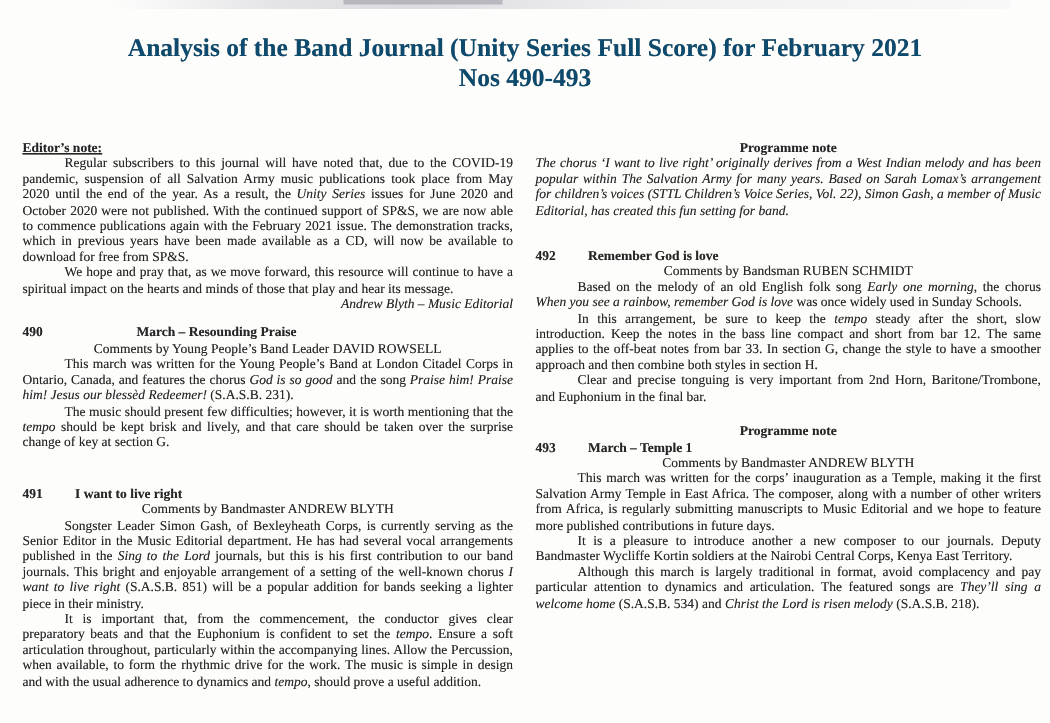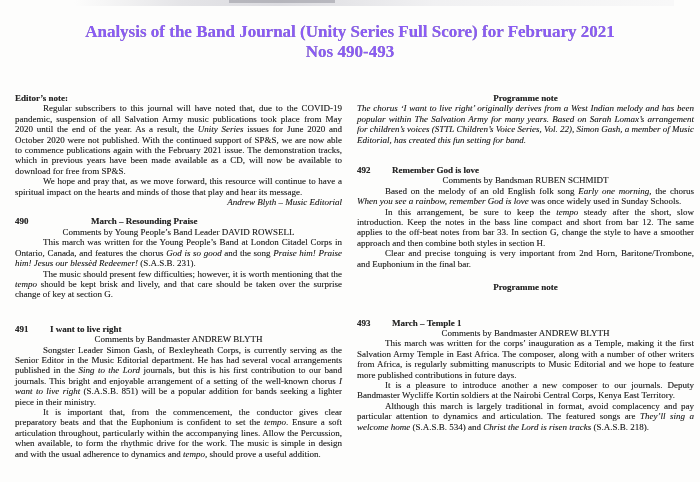--- a/index.html
+++ b/index.html
@@ -22,45 +22,45 @@
     background:linear-gradient(to right, rgba(210,210,216,0.0), rgba(208,208,214,0.55) 18%, rgba(198,198,206,0.6) 34%, rgba(218,218,224,0.35) 60%, rgba(220,220,226,0.15));
   }
   .scan-smudge {
     position:absolute; left:229px; top:0; width:106px; height:3px;
     background:rgba(150,150,158,0.55);
   }
   .title {
     position:absolute; left:0; top:22px; width:700px;
     text-align:center; font-weight:bold;
     font-size:17px; line-height:20px;
-    color:#8b5cf6;
+    color:#0c4a6e;
     text-shadow:0 0 0.4px rgba(0,0,0,0.45);
   }
   .col {
     position:absolute; top:93px;
     font-size:9px; line-height:10.4px;
     color:#262626;
     text-shadow:0 0 0.3px rgba(0,0,0,0.4);
   }
   .col-left  { left:15px;  width:327px; }
   .col-right { left:357px; width:337px; }
   .para { text-align:justify; text-indent:28px; margin:0; }
-  .bold-head { font-weight:bold; }
+  .bold-head { font-weight:bold;text-decoration:underline; }
   .signature { text-align:right; font-style:italic; margin:0; }
   .sec-head { display:flex; font-weight:bold; margin:0; }
   .sec-num { width:35px; flex:0 0 35px; }
   .sec-title { flex:1; }
   .byline { text-align:center; margin:0; }
   .prog-head { text-align:center; font-weight:bold; margin:0; }
   .italic-para { font-style:italic; text-align:justify; margin:0; }
   .mt-sec-lg { margin-top:24px; }
   .mt-sig { margin-top:9px;gap:41px; }
   .mt-prog { margin-top:13px; }
   .mt-492 { margin-top:20px; }
-  .mt-493 { margin-top:25px; }
+  .mt-493 { }
 </style>
 </head>
 <body>
 
 <div class="page">
   <div class="scan-band"></div>
   <div class="scan-smudge"></div>
 
   <div class="title">
     <div>Analysis of the Band Journal (Unity Series Full Score) for February 2021</div>
@@ -108,16 +108,16 @@
 
     <div class="prog-head mt-prog">Programme note</div>
 
     <div class="sec-head mt-493">
       <span class="sec-num">493</span>
       <span class="sec-title">March – Temple 1</span>
     </div>
     <p class="byline">Comments by Bandmaster ANDREW BLYTH</p>
     <p class="para">This march was written for the corps’ inauguration as a Temple, making it the first Salvation Army Temple in East Africa. The composer, along with a number of other writers from Africa, is regularly submitting manuscripts to Music Editorial and we hope to feature more published contributions in future days.</p>
     <p class="para">It is a pleasure to introduce another a new composer to our journals. Deputy Bandmaster Wycliffe Kortin soldiers at the Nairobi Central Corps, Kenya East Territory.</p>
-    <p class="para"><span>Although this march is largely traditional in format, avoid complacency and pay particular attention to dynamics and articulation. The featured songs are </span><i>They’ll sing a welcome home</i><span> (S.A.S.B. 534) and </span><i>Christ the Lord is risen tracks</i><span> (S.A.S.B. 218).</span></p>
+    <p class="para"><span>Although this march is largely traditional in format, avoid complacency and pay particular attention to dynamics and articulation. The featured songs are </span><i>They’ll sing a welcome home</i><span> (S.A.S.B. 534) and </span><i>Christ the Lord is risen melody</i><span> (S.A.S.B. 218).</span></p>
 
   </div>
 </div>
 
 </body></html>

